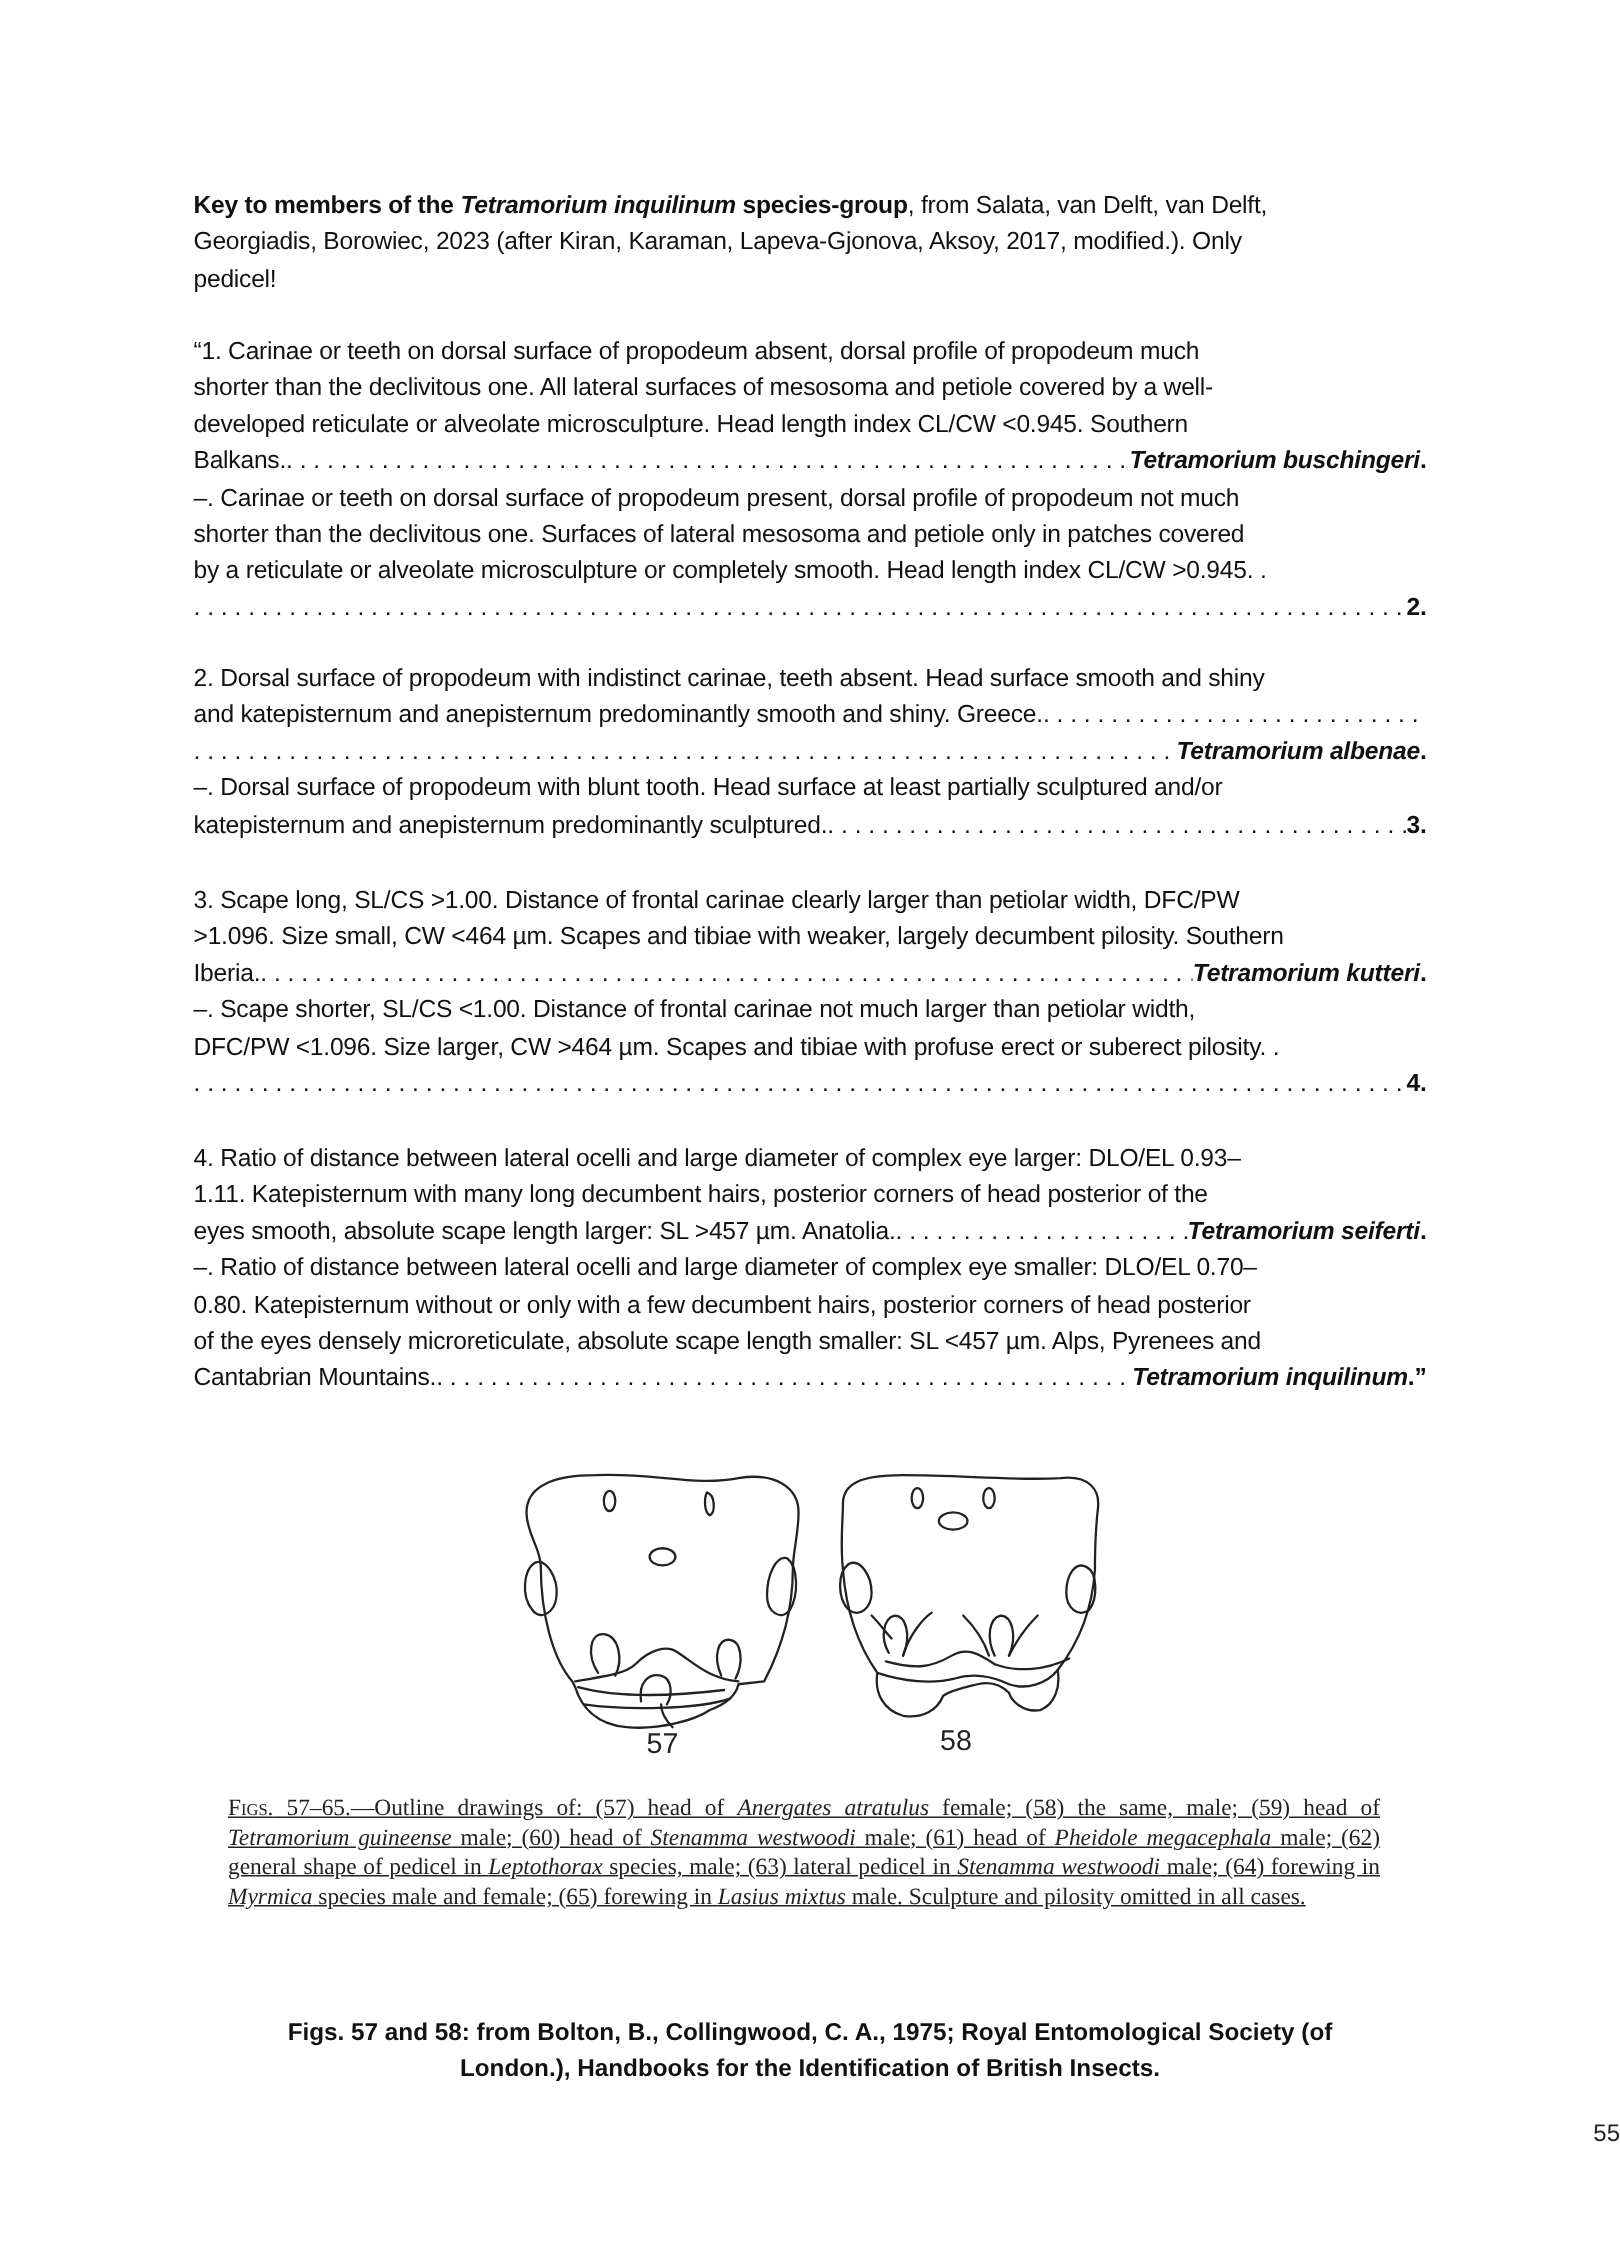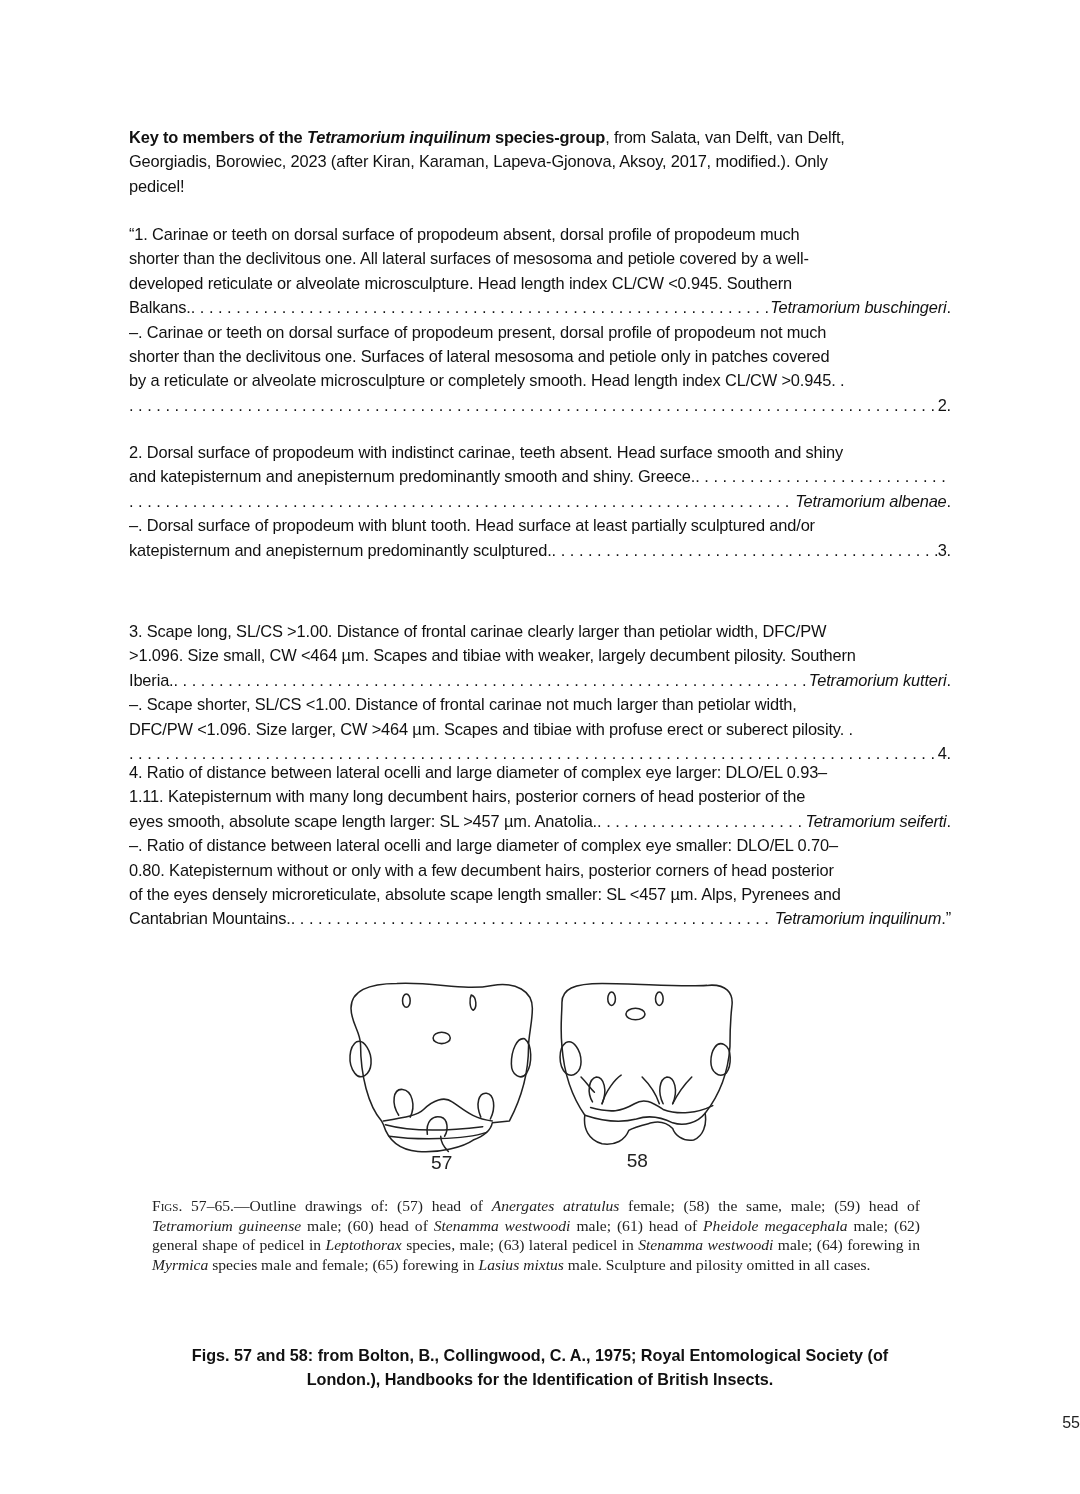--- a/index.html
+++ b/index.html
@@ -6,34 +6,35 @@
   body { width: 1080px; height: 1494px; position: relative; overflow: hidden; }
   .page { position: absolute; left: 0; top: 0; width: 1080px; height: 1494px; background: #fff; color: #111; }
   .text {
     position: absolute; left: 129px; width: 822px;
     font-family: "Liberation Sans", sans-serif; font-size: 16.4px; line-height: 24.4px;
     color: #111; letter-spacing: -0.15px;
   }
   .intro { top: 125px; }
   .c1 { top: 222px; }
   .c2 { top: 440px; }
-  .c3 { top: 588px; margin-top: 31px; }
+  .c3 { top: 588px; }
   .c4 { top: 760px; }
   .line { display: flex; white-space: nowrap; }
   .line .lead { flex: 0 0 auto; }
   .line .dots { flex: 1 1 auto; overflow: hidden; white-space: nowrap; letter-spacing: 2.4px; }
   .line .dots::before { content: ". . . . . . . . . . . . . . . . . . . . . . . . . . . . . . . . . . . . . . . . . . . . . . . . . . . . . . . . . . . . . . . . . . . . . . . . . . . . . . . . . . . . . . . . . . . . . . . . . . . . . . . . . . . . . . . . . . . . . . . . . . . . . . . . . . . . . . . . . . . . . . . . . . . . . . . . . . . . . . . . . . . . . . . . . . . . . . . . . . . . . "; letter-spacing: 0; }
-  .line .tail { flex: 0 0 auto; }
+  .line .tail { flex: 0 0 auto; font-weight: bold; }
   b { font-weight: bold; }
   i { font-style: italic; }
   .figure { position: absolute; left: 330px; top: 970px; width: 420px; height: 215px; }
   .caption {
     position: absolute; left: 152px; top: 1196px; width: 768px;
     font-family: "Liberation Serif", serif; font-size: 15.6px; line-height: 19.6px; color: #222;
     text-align: justify;
+    text-decoration: underline;
   }
   .caption .sc { font-variant: small-caps; }
   .source {
     position: absolute; left: 150px; top: 1343px; width: 780px; text-align: center;
     font-family: "Liberation Sans", sans-serif; font-weight: bold; font-size: 16.2px; line-height: 24px; color: #111;
   }
   .pagenum {
     position: absolute; left: 0; width: 1080px; top: 1414px; text-align: right;
     font-family: "Liberation Sans", sans-serif; font-size: 16px; color: #222;
   }

